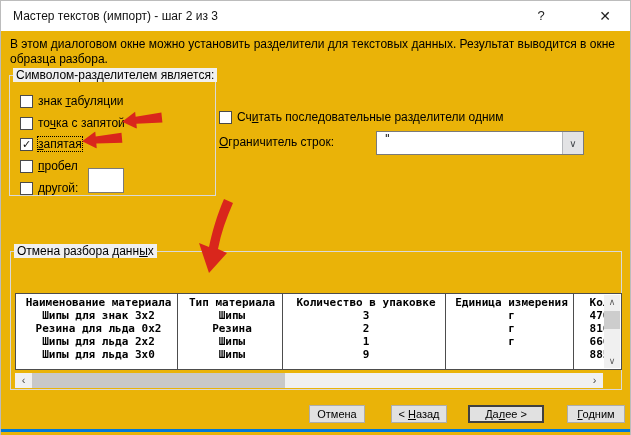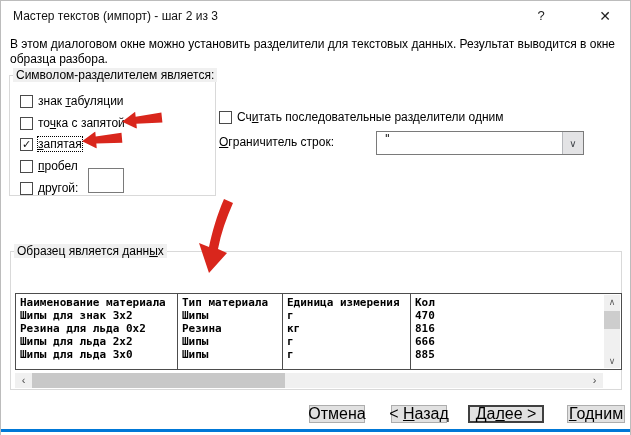--- a/index.html
+++ b/index.html
@@ -1,18 +1,18 @@
 <!DOCTYPE html>
 <html><head>
 <meta charset="utf-8">
 <style>
   html,body{margin:0;padding:0;background:#888;}
   *{box-sizing:border-box;}
   .dialog{
-    position:relative;width:631px;height:435px;background:#ffffff;
+    position:relative;width:631px;height:435px;background:#eab308;
     font-family:"Liberation Sans","DejaVu Sans",sans-serif;font-size:12px;color:#000;
     border:1px solid #bcbcbc;border-bottom:none;overflow:hidden;
   }
   u{text-decoration:underline;}
   .titlebar{position:absolute;left:0;top:0;width:100%;height:30px;background:#ffffff;}
   .title{position:absolute;left:12px;top:0;line-height:30px;font-size:12px;color:#111;white-space:nowrap;}
   .capbtn{position:absolute;top:0;height:30px;width:44px;text-align:center;line-height:30px;font-size:13px;color:#222;cursor:default;}
   .cap-help{left:518px;}
   .cap-close{left:582px;font-size:14px;}
   .desc{position:absolute;left:9px;top:36px;width:610px;line-height:15px;}
@@ -27,33 +27,33 @@
   .focus-dotted{outline:1px dotted #000;outline-offset:0px;}
   .other-input{position:absolute;left:87px;top:167px;width:36px;height:25px;background:#fff;border:1px solid #7a7a7a;font-size:12px;padding:2px;}
   .qual-label{position:absolute;left:218px;top:134px;white-space:nowrap;}
   .combo{position:absolute;left:375px;top:130px;width:208px;height:24px;background:#fff;border:1px solid #7a7a7a;}
   .combo-value{position:absolute;left:7px;top:0px;font-family:"DejaVu Sans Mono",monospace;font-size:11px;line-height:14px;}
   .combo-btn{position:absolute;right:0;top:0;bottom:0;width:21px;background:#e3e3e5;border-left:1px solid #b5b7bb;
              display:flex;align-items:center;justify-content:center;color:#43474c;font-size:10px;}
   .ptable{position:absolute;left:4px;top:41px;width:607px;height:77px;background:#fff;border:1px solid #4d4d4d;display:flex;overflow:hidden;}
   .pcol{height:100%;padding-top:2px;overflow:hidden;}
   .pcol.sep{border-right:1px solid #4d4d4d;}
-  .pline{font-family:"DejaVu Sans Mono","Liberation Mono",monospace;font-weight:bold;font-size:11px;line-height:13px;white-space:pre;padding-left:4px;overflow:hidden;}
+  .pline{font-family:"DejaVu Sans Mono","Liberation Mono",monospace;font-weight:bold;font-size:11px;line-height:13px;white-space:pre;padding-left:4px;overflow:hidden;text-align:center;}
   .vscroll{position:absolute;right:1px;top:1px;width:16px;height:73px;background:#f0f0f0;}
   .vs-btn{position:absolute;left:0;width:16px;height:14px;text-align:center;line-height:14px;font-size:9px;color:#5a5a5a;background:#f0f0f0;}
   .vs-up{top:0;}
   .vs-down{bottom:0;}
   .vs-thumb{position:absolute;left:0;top:16px;width:16px;height:18px;background:#cdcdcd;}
   .hscroll{position:absolute;left:4px;top:121px;width:588px;height:15px;background:#f0f0f0;}
   .hs-btn{position:absolute;top:0;width:17px;height:15px;text-align:center;line-height:14px;font-size:11px;color:#4a4a4a;background:#f0f0f0;}
   .hs-left{left:0;}
   .hs-right{right:0;}
   .hs-thumb{position:absolute;left:17px;top:0;width:253px;height:15px;background:#c8c8c8;}
   .btn{position:absolute;top:404px;height:18px;background:#e1e1e1;border:1px solid #adadad;
-       display:flex;align-items:center;justify-content:center;font-size:16px;white-space:nowrap;}
+       display:flex;align-items:center;justify-content:center;font-size:11px;white-space:nowrap;}
   .btn-cancel{left:308px;width:56px;}
   .btn-back{left:390px;width:56px;}
   .btn-next{left:467px;width:76px;border:2px solid #404040;}
   .btn-finish{left:566px;width:58px;}
   .accent-bottom{position:absolute;left:0;bottom:3px;width:100%;height:3px;background:#0078d7;}
   .arrow{position:absolute;}
   .arr1{left:121px;top:110px;transform:rotate(-6deg);}
   .arr2{left:81px;top:130px;transform:rotate(-5deg);}
   .arr-big{left:194px;top:198px;}
 </style>
@@ -114,41 +114,47 @@
   <div class="qual-label"><span></span><u>О</u><span>граничитель строк:</span></div>
 
   <div class="combo">
     <span class="combo-value">"</span>
     <span class="combo-btn">
         <span>∨</span>
       </span>
   </div>
 
   <div class="group g2">
-    <span class="group-label"><span>Образец является данн</span><u>ы</u><span>х</span></span>
+    <span class="group-label"><span>Отмена разбора данн</span><u>ы</u><span>х</span></span>
 
     <div class="ptable">
       <div class="pcol sep" style="width: 162px;">
           <div class="pline">Наименование материала</div>
           <div class="pline">Шипы для знак 3х2</div>
           <div class="pline">Резина для льда 0х2</div>
           <div class="pline">Шипы для льда 2х2</div>
           <div class="pline">Шипы для льда 3х0</div>
         </div>
         <div class="pcol sep" style="width: 105px;">
           <div class="pline">Тип материала</div>
           <div class="pline">Шипы</div>
           <div class="pline">Резина</div>
           <div class="pline">Шипы</div>
           <div class="pline">Шипы</div>
         </div>
+        <div class="pcol sep" style="width: 163px;">
+          <div class="pline">Количество в упаковке</div>
+          <div class="pline">3</div>
+          <div class="pline">2</div>
+          <div class="pline">1</div>
+          <div class="pline">9</div>
+        </div>
         <div class="pcol sep" style="width: 128px;">
           <div class="pline">Единица измерения</div>
           <div class="pline">г</div>
-          <div class="pline">кг</div>
           <div class="pline">г</div>
           <div class="pline">г</div>
         </div>
         <div class="pcol" style="flex: 1 1 0%;">
           <div class="pline">Кол</div>
           <div class="pline">470</div>
           <div class="pline">816</div>
           <div class="pline">666</div>
           <div class="pline">885</div>
         </div>

